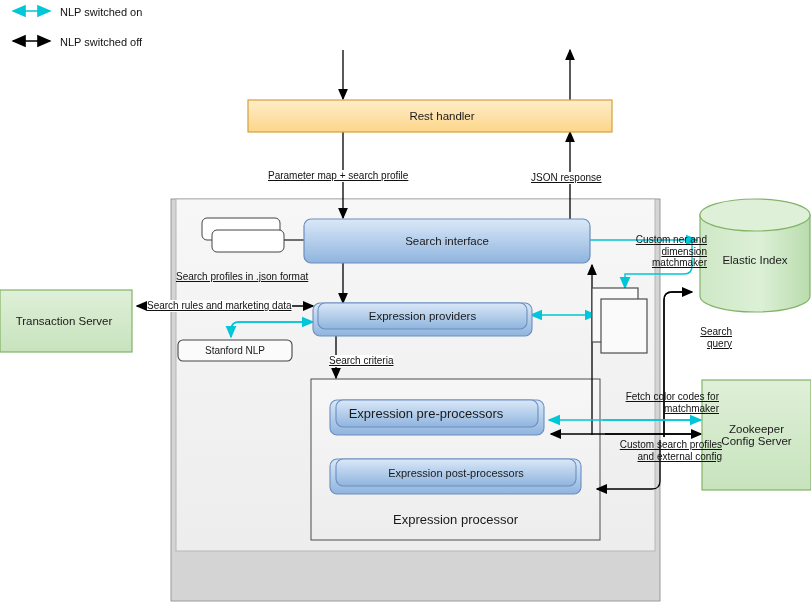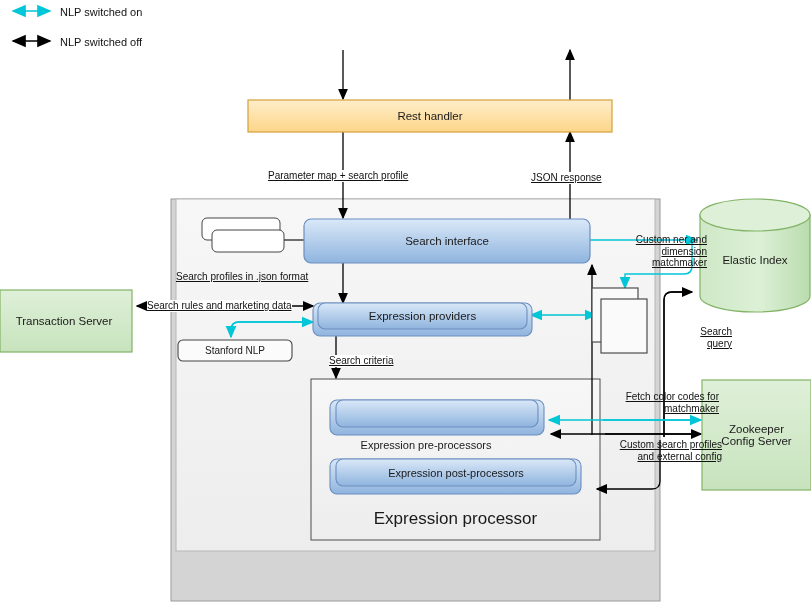--- a/index.html
+++ b/index.html
@@ -127,33 +127,33 @@
 
   <rect x="702" y="380" width="109" height="110" fill="url(#ggreen)" stroke="#82b366" stroke-width="1.2"></rect>
 
   <line x1="13" y1="11" x2="50" y2="11" stroke="#00c6d7" stroke-width="1.6" marker-end="url(#acy)" marker-start="url(#acy-s)"></line>
   <line x1="13" y1="41" x2="50" y2="41" stroke="#000" stroke-width="1.6" marker-end="url(#ablk)" marker-start="url(#ablk-s)"></line>
 </svg>
 
 <div class="legendtxt" style="left:60px;top:6px;">NLP switched on</div>
 <div class="legendtxt" style="left:60px;top:36px;">NLP switched off</div>
 
-<div class="boxtext" style="left:248px;top:100px;width:364px;height:32px;">Rest handler</div>
+<div class="boxtext" style="left:248px;top:100px;width:364px;height:32px;padding-left:12px;">Rest handler</div>
 
 <div class="boxtext" style="left:304px;top:219px;width:286px;height:44px;">Search interface</div>
 
 <div class="boxtext" style="left:318px;top:303px;width:209px;height:26px;">Expression providers</div>
 
 <div class="boxtext" style="left:178px;top:340px;width:114px;height:21px;font-size:10px;">Stanford NLP</div>
 
-<div class="boxtext" style="left:336px;top:400px;width:180px;height:27px;font-size:11px;margin-top:31px;">Expression pre-processors</div>
+<div class="boxtext" style="left:336px;top:400px;width:180px;height:27px;font-size:13px;">Expression pre-processors</div>
 
 <div class="boxtext" style="left:336px;top:459px;width:240px;height:27px;font-size:11px;">Expression post-processors</div>
 
-<div class="boxtext" style="left:311px;top:508px;width:289px;height:22px;font-size:17px;">Expression processor</div>
+<div class="boxtext" style="left:311px;top:508px;width:289px;height:22px;font-size:13px;">Expression processor</div>
 
 <div class="boxtext" style="left:0px;top:290px;width:128px;height:62px;">Transaction Server</div>
 
 <div class="boxtext" style="left:700px;top:248px;width:110px;height:24px;">Elastic Index</div>
 
 <div class="boxtext" style="left:702px;top:380px;width:109px;height:110px;padding:0 16px;box-sizing:border-box;">Zookeeper Config Server</div>
 
 <div class="lbl" style="left:268px;top:170px;">Parameter map + search profile</div>
 
 <div class="lbl" style="left:531px;top:172px;">JSON response</div>

